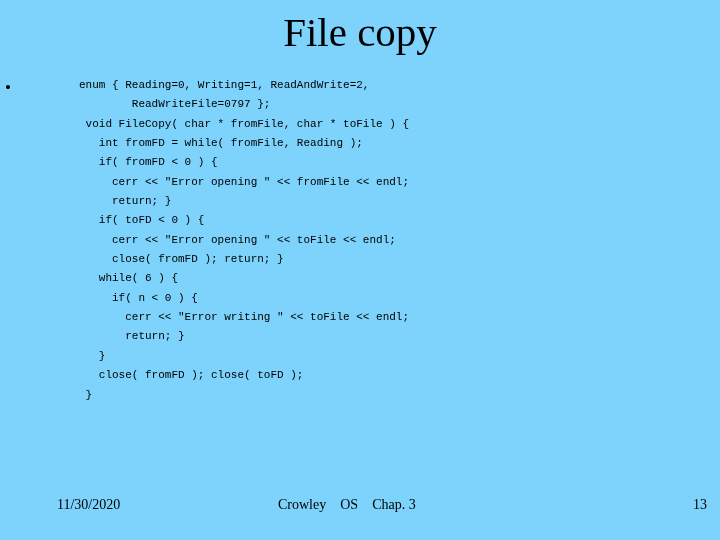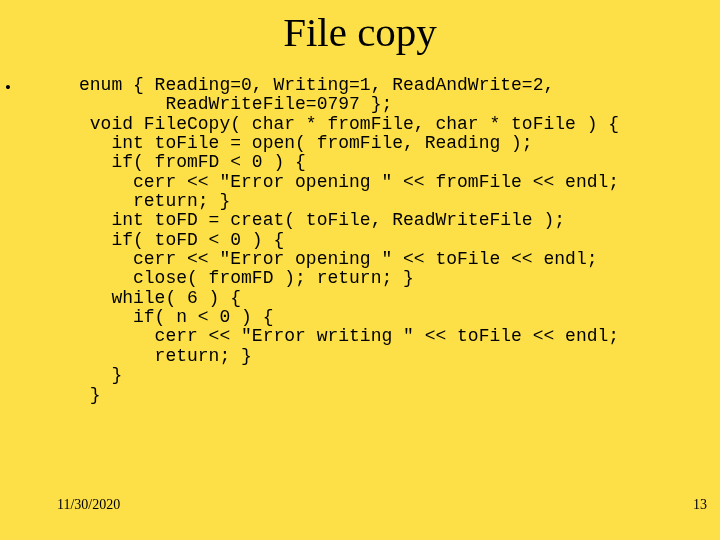--- a/index.html
+++ b/index.html
@@ -4,21 +4,21 @@
 <style>
   html, body {
     margin: 0;
     padding: 0;
     background: #ffffff;
   }
   #slide {
     position: relative;
     width: 720px;
     height: 540px;
-    background: #fde047;
+    background: #7dd3fc;
     overflow: hidden;
     font-family: "Liberation Serif", serif;
   }
   #slide-title {
     position: absolute;
     top: 8px;
     left: 0;
     width: 720px;
     text-align: center;
     font-family: "Liberation Serif", serif;
@@ -33,21 +33,21 @@
     left: 55px;
     top: 76px;
     width: 620px;
   }
   .code-row {
     position: relative;
     height: 19.35px;
     line-height: 19.35px;
     white-space: pre;
     font-family: "Liberation Mono", monospace;
-    font-size: 18px;
+    font-size: 11px;
     color: #000000;
   }
   #bullet-marker {
     position: absolute;
     left: 5px;
     top: 78px;
     width: 10px;
     height: 19px;
     line-height: 19px;
     font-family: "Liberation Serif", serif;
@@ -97,34 +97,35 @@
 <div id="slide">
 
   <div id="slide-title">File copy</div>
 
   <div id="bullet-marker">•</div>
 
   <div id="body-block">
       <div class="code-row"><span class="code-text">enum { Reading=0, Writing=1, ReadAndWrite=2,</span></div>
       <div class="code-row"><span class="code-text">        ReadWriteFile=0797 };</span></div>
       <div class="code-row"><span class="code-text"> void FileCopy( char * fromFile, char * toFile ) {</span></div>
-      <div class="code-row"><span class="code-text">   int toFile = open( fromFile, Reading );</span></div>
+      <div class="code-row"><span class="code-text">   int fromFD = while( fromFile, Reading );</span></div>
       <div class="code-row"><span class="code-text">   if( fromFD &lt; 0 ) {</span></div>
       <div class="code-row"><span class="code-text">     cerr &lt;&lt; "Error opening " &lt;&lt; fromFile &lt;&lt; endl;</span></div>
       <div class="code-row"><span class="code-text">     return; }</span></div>
-      <div class="code-row"><span class="code-text">   int toFD = creat( toFile, ReadWriteFile );</span></div>
       <div class="code-row"><span class="code-text">   if( toFD &lt; 0 ) {</span></div>
       <div class="code-row"><span class="code-text">     cerr &lt;&lt; "Error opening " &lt;&lt; toFile &lt;&lt; endl;</span></div>
       <div class="code-row"><span class="code-text">     close( fromFD ); return; }</span></div>
       <div class="code-row"><span class="code-text">   while( 6 ) {</span></div>
       <div class="code-row"><span class="code-text">     if( n &lt; 0 ) {</span></div>
       <div class="code-row"><span class="code-text">       cerr &lt;&lt; "Error writing " &lt;&lt; toFile &lt;&lt; endl;</span></div>
       <div class="code-row"><span class="code-text">       return; }</span></div>
       <div class="code-row"><span class="code-text">   }</span></div>
+      <div class="code-row"><span class="code-text">   close( fromFD ); close( toFD );</span></div>
       <div class="code-row"><span class="code-text"> }</span></div>
     </div>
 
   <div id="footer">
     <div id="footer-date">11/30/2020</div>
+    <div id="footer-center"><span id="footer-author">Crowley</span>    <span id="footer-course">OS</span>    <span id="footer-chapter">Chap. 3</span></div>
     <div id="footer-page">13</div>
   </div>
 
 </div>
 
 </body></html>

